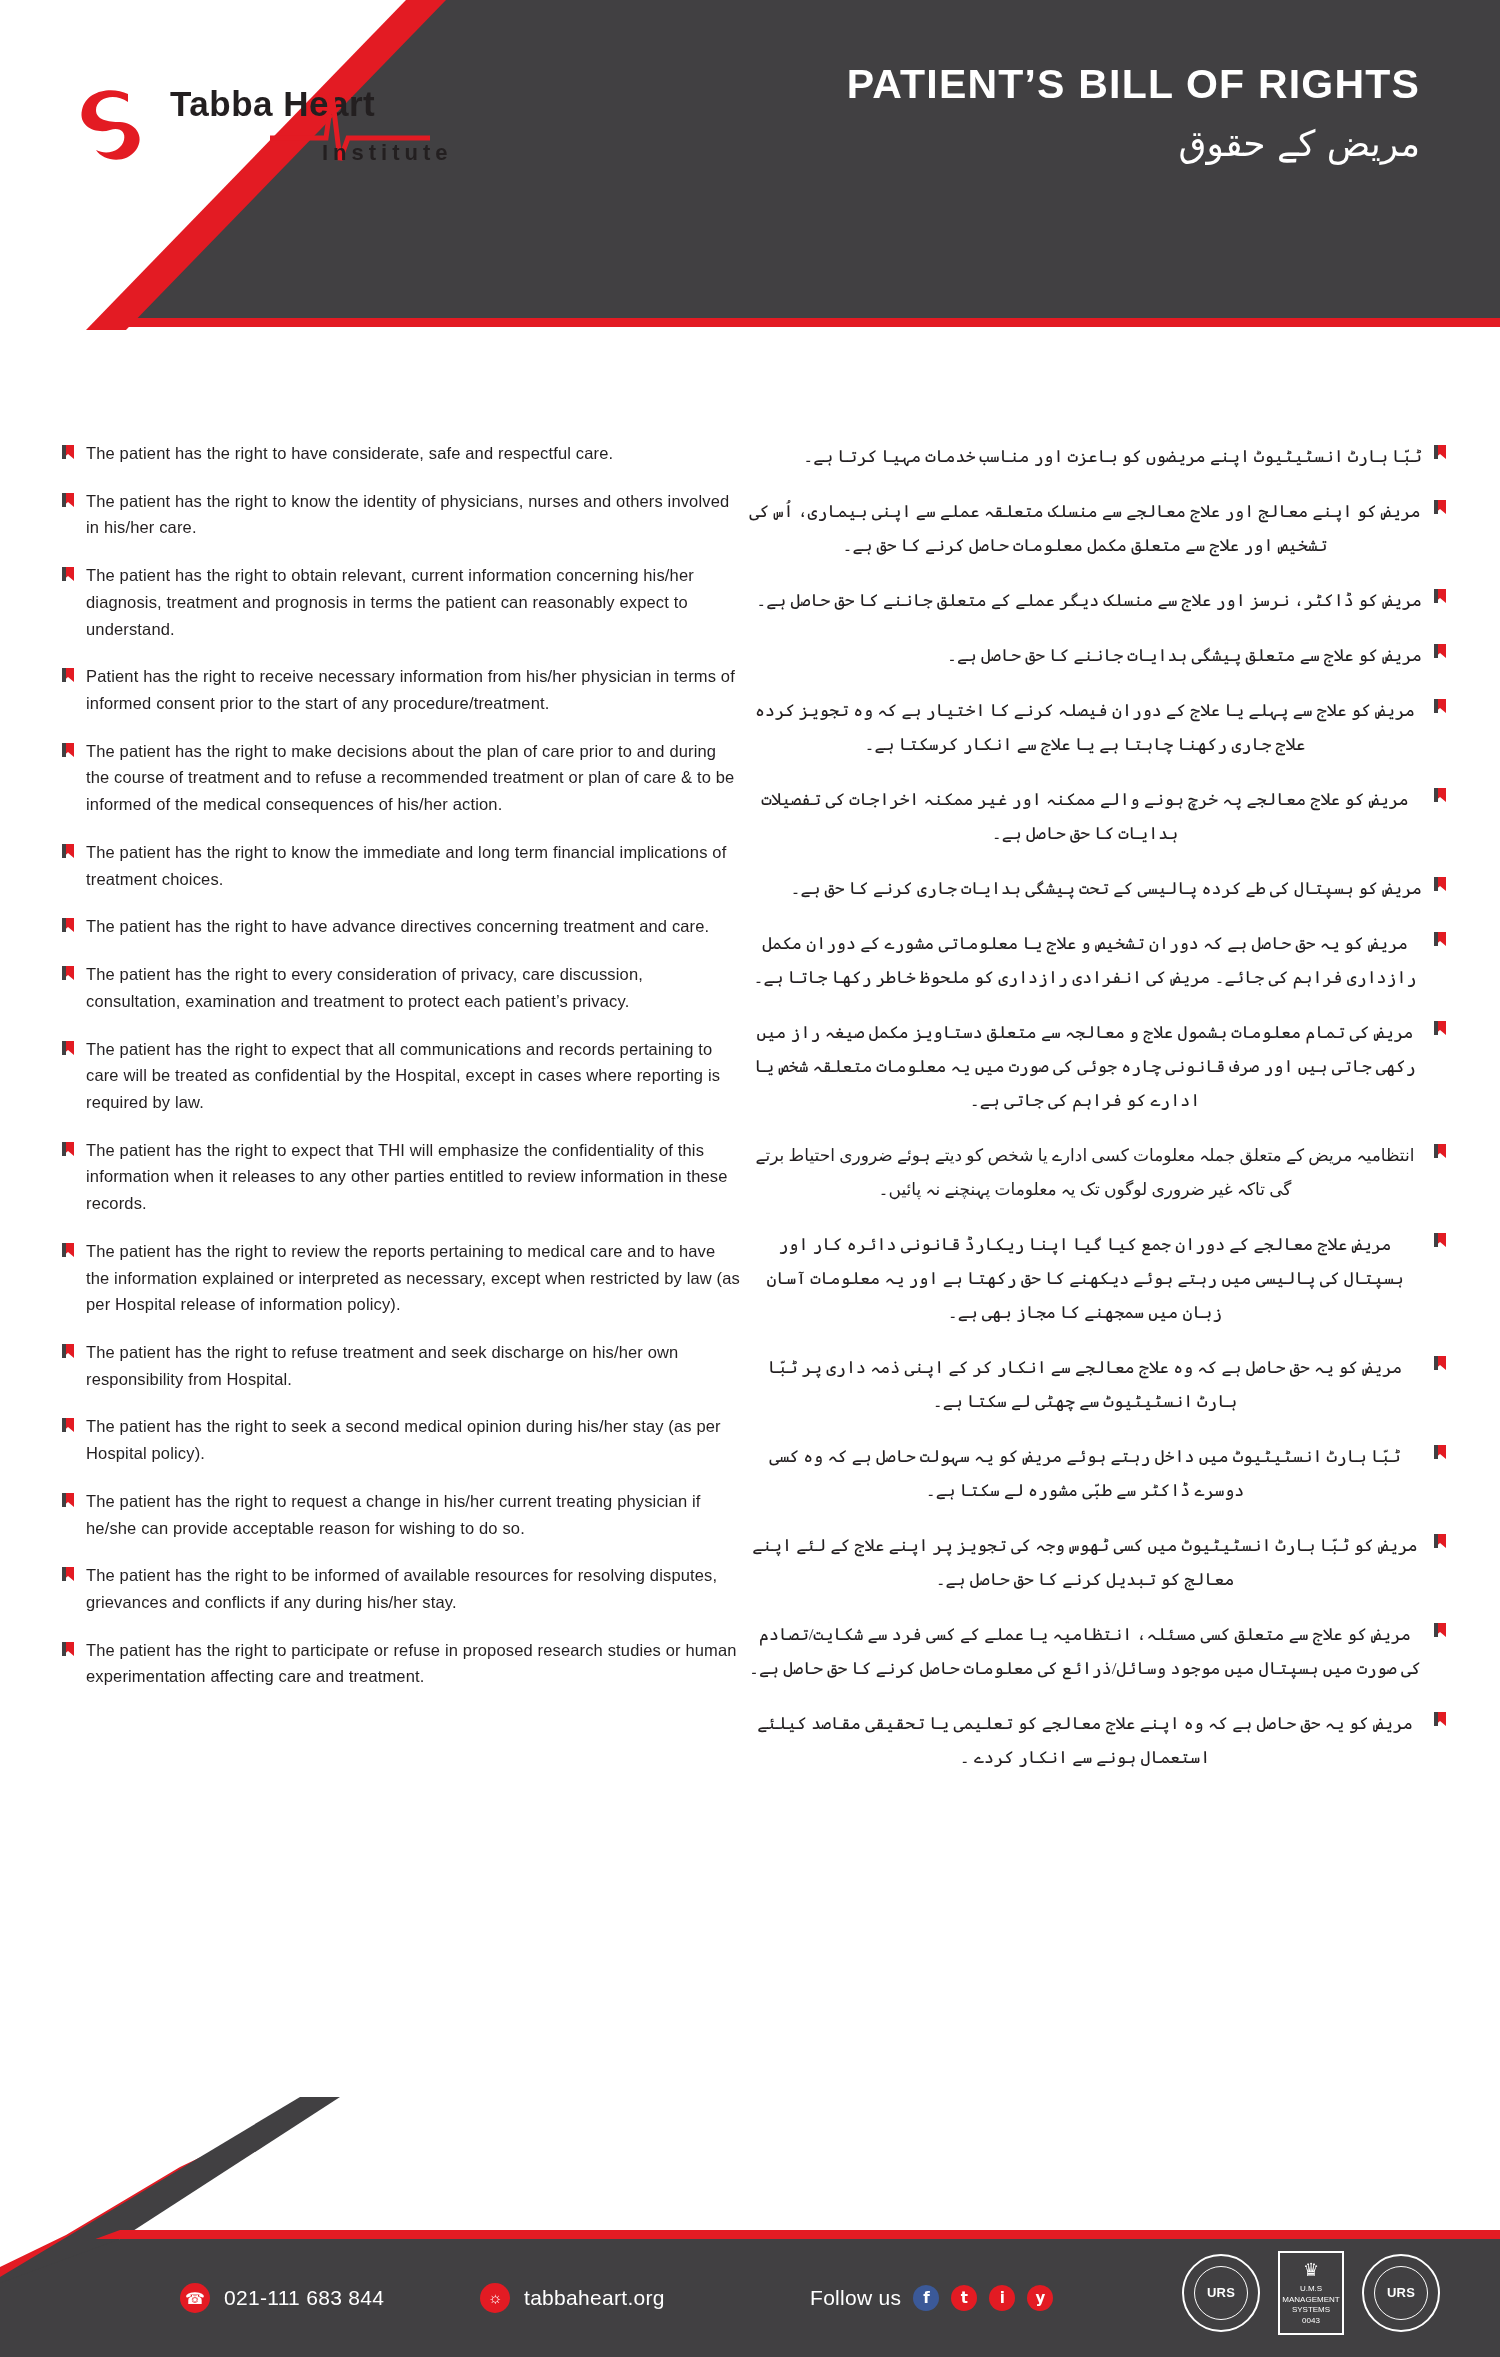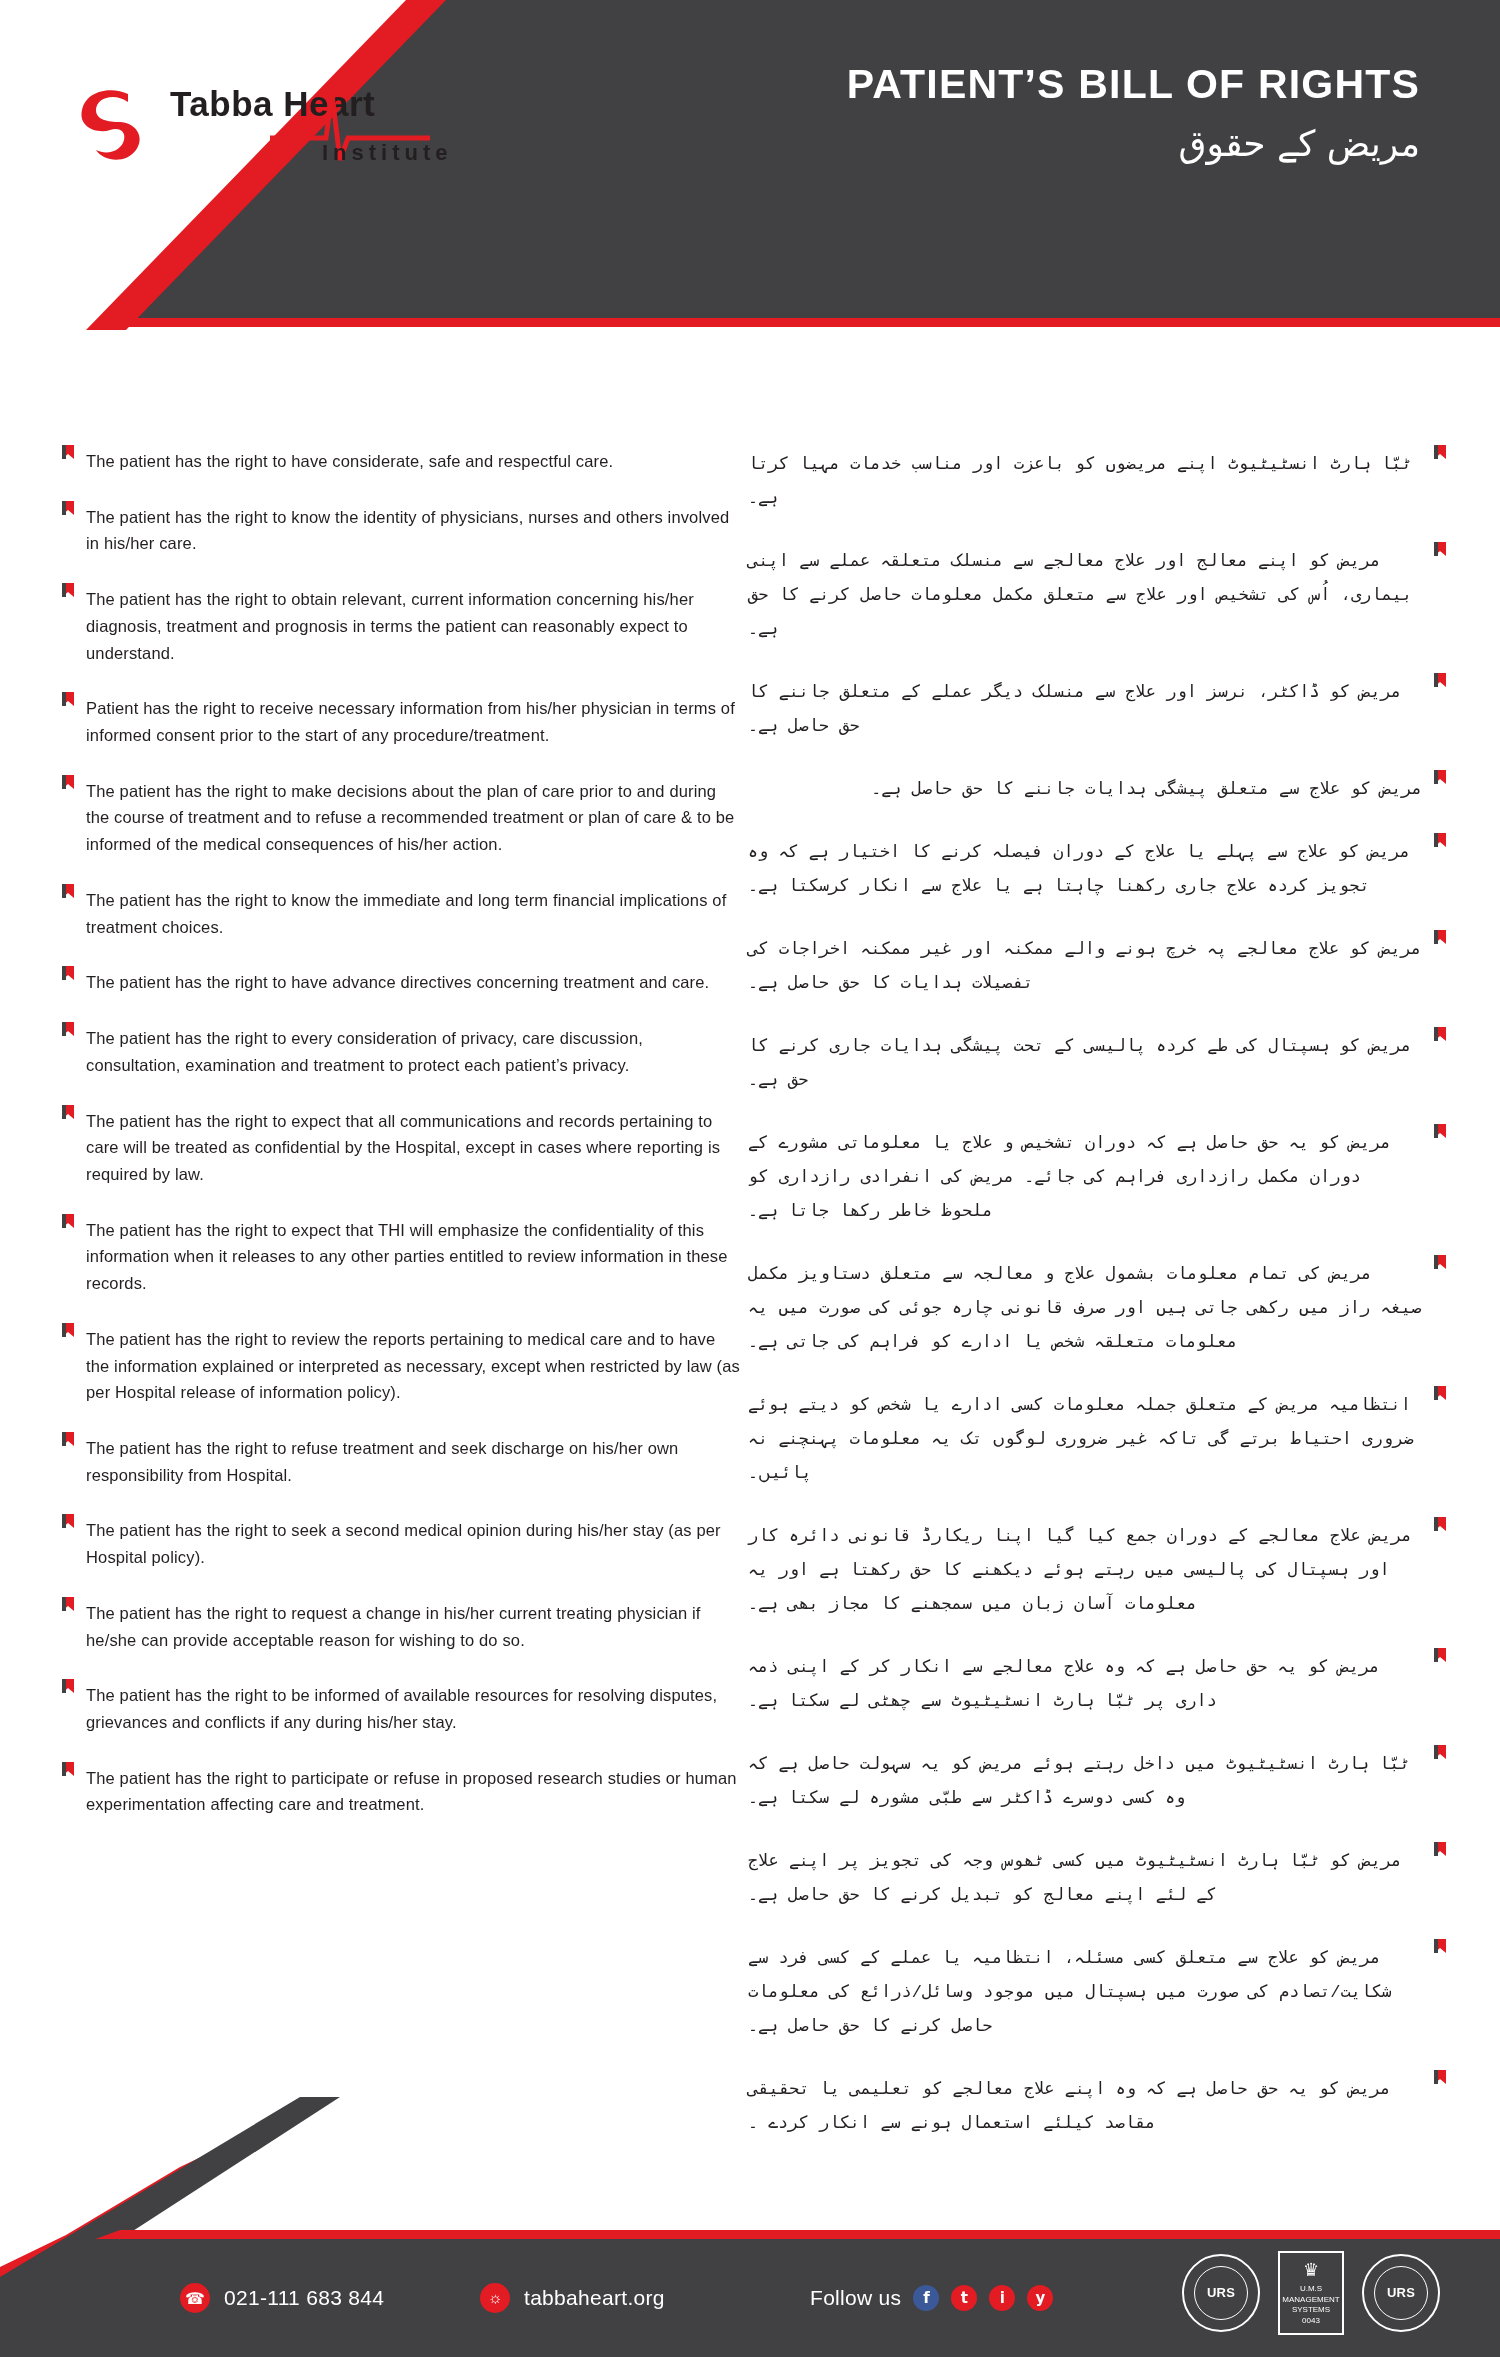--- a/index.html
+++ b/index.html
@@ -146,27 +146,26 @@
     position: relative;
   }
   .bullet svg { display: block; }
   .item-en .bullet { margin-right: 10px; }
   .item-ur .bullet { margin-left: 10px; }
   .item-text {
     font-size: 16.5px;
     line-height: 1.62;
     color: #231f20;
     letter-spacing: 0.15px;
-    margin-top: 8px;
   }
   .item-ur .item-text {
-    font-family: Liberation Mono, monospace;
+    font-family: Liberation Serif, serif;
     font-size: 17px;
     line-height: 2.0;
-    text-align: left;
+    text-align: center;
     direction: rtl;
   }
 
   
   .footer {
     position: absolute;
     bottom: 0;
     left: 0;
     width: 1500px;
     height: 300px;

